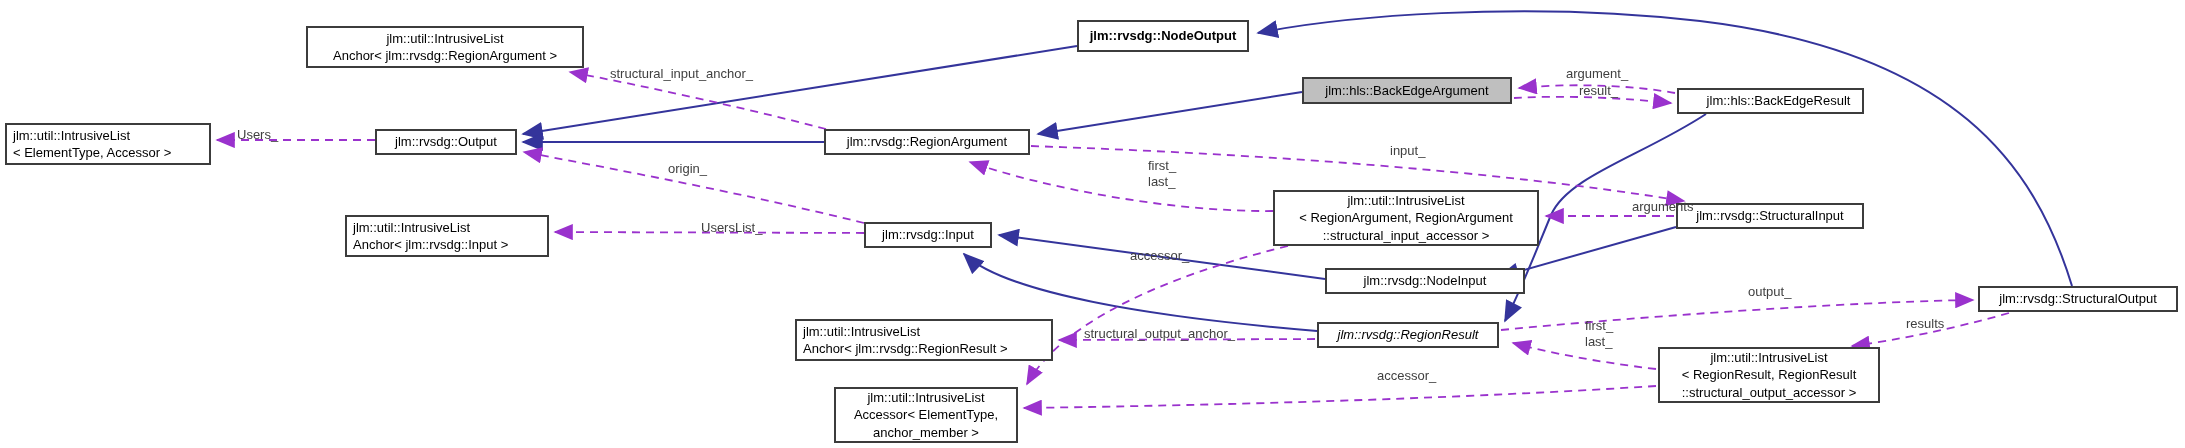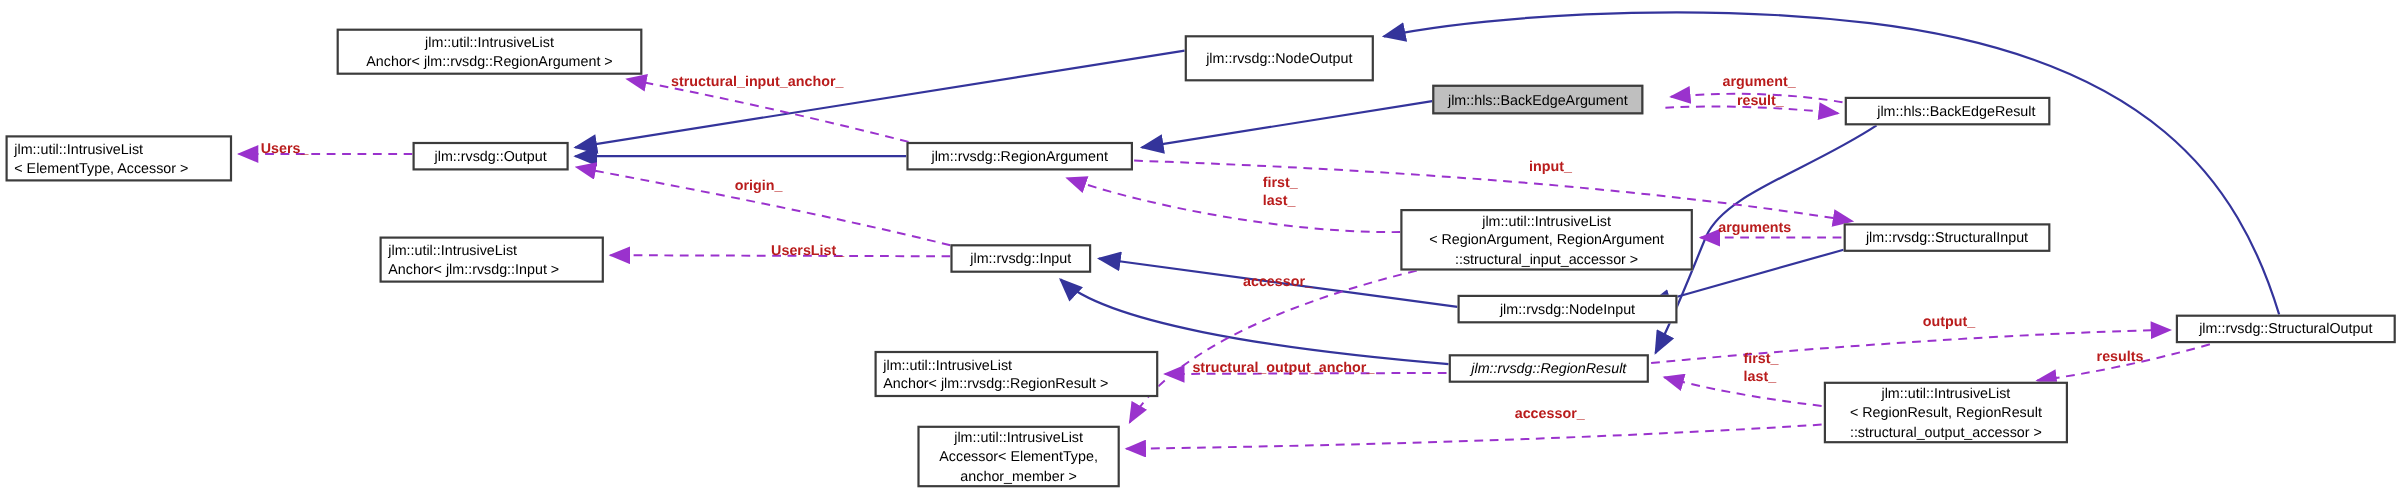--- a/index.html
+++ b/index.html
@@ -4,21 +4,21 @@
 <style>
   html,body{margin:0;padding:0;background:#fff;}
   .canvas{position:relative;width:2185px;height:448px;background:#ffffff;
           font-family:"Liberation Sans",sans-serif;overflow:hidden;}
   .edges{position:absolute;left:0;top:0;width:2185px;height:448px;pointer-events:none;}
   .node{position:absolute;box-sizing:border-box;border:2px solid #3c3c3c;background:#ffffff;
         display:flex;flex-direction:column;justify-content:center;align-items:flex-start;
         font-size:13px;line-height:1.32;color:#000;white-space:nowrap;padding:1px 6px;z-index:2;}
   .node.center{align-items:center;text-align:center;}
   .node.hl{background:#bfbfbf;}
-  .elabel{position:absolute;font-size:13px;color:#b91c1c;white-space:nowrap;z-index:3;font-weight:bold;}
+  .elabel{position:absolute;font-size:13px;color:#404040;white-space:nowrap;z-index:3;}
 </style>
 </head>
 <body>
 
 <div class="canvas">
 
   <svg class="edges" viewBox="0 0 2185 448">
     <defs>
       <marker id="arr-inh" viewBox="0 0 12 10" refX="11" refY="5" markerWidth="11" markerHeight="9" orient="auto">
         <path d="M0,0 L12,5 L0,10 z" fill="#34349b"></path>
@@ -51,24 +51,24 @@
     <path d="M 1315,339 L 1059,340" stroke="#9a32cd" stroke-width="1.8" stroke-dasharray="8 6" fill="none" marker-end="url(#arr-dep)"></path>
     <path d="M 1501,330 C 1690,312 1885,301 1973,300" stroke="#9a32cd" stroke-width="1.8" stroke-dasharray="8 6" fill="none" marker-end="url(#arr-dep)"></path>
     <path d="M 2009,313 C 1952,329 1898,340 1852,346" stroke="#9a32cd" stroke-width="1.8" stroke-dasharray="8 6" fill="none" marker-end="url(#arr-dep)"></path>
     <path d="M 1656,369 C 1596,362 1546,352 1513,343" stroke="#9a32cd" stroke-width="1.8" stroke-dasharray="8 6" fill="none" marker-end="url(#arr-dep)"></path>
   </svg>
 
   <div class="node center" style="left:306px;top:26px;width:278px;height:42px;">
     <span>jlm::util::IntrusiveList</span>
     <span>Anchor&lt; jlm::rvsdg::RegionArgument &gt;</span>
   </div>
-  <div class="node center" style="left:1077px;top:32px;width:172px;height:42px;">
+  <div class="node center" style="left:1077px;top:20px;width:172px;height:32px;font-weight:bold;">
     <span>jlm::rvsdg::NodeOutput</span>
   </div>
-  <div class="node center hl" style="left:1302px;top:77px;width:192px;height:27px;">
+  <div class="node center hl" style="left:1302px;top:77px;width:210px;height:27px;">
     <span>jlm::hls::BackEdgeArgument</span>
   </div>
   <div class="node center" style="left:1677px;top:88px;width:187px;height:26px;padding-left:22px;">
     <span>jlm::hls::BackEdgeResult</span>
   </div>
   <div class="node" style="left:5px;top:123px;width:206px;height:42px;">
     <span>jlm::util::IntrusiveList</span>
     <span>&lt; ElementType, Accessor &gt;</span>
   </div>
   <div class="node center" style="left:375px;top:129px;width:142px;height:26px;">
@@ -118,21 +118,21 @@
 
   <div class="elabel" style="left:237px;top:127px;">Users_</div>
   <div class="elabel" style="left:610px;top:66px;">structural_input_anchor_</div>
   <div class="elabel" style="left:668px;top:161px;">origin_</div>
   <div class="elabel" style="left:660px;top:220px;margin-left:41px;">UsersList_</div>
   <div class="elabel" style="left:1566px;top:66px;">argument_</div>
   <div class="elabel" style="left:1579px;top:83px;">result_</div>
   <div class="elabel" style="left:1390px;top:143px;">input_</div>
   <div class="elabel" style="left:1148px;top:158px;">first_</div>
   <div class="elabel" style="left:1148px;top:174px;">last_</div>
-  <div class="elabel" style="left:1562px;top:199px;">arguments</div>
+  <div class="elabel" style="left:1632px;top:199px;">arguments</div>
   <div class="elabel" style="left:1130px;top:248px;">accessor_</div>
   <div class="elabel" style="left:1377px;top:368px;">accessor_</div>
   <div class="elabel" style="left:1084px;top:326px;">structural_output_anchor_</div>
   <div class="elabel" style="left:1748px;top:284px;">output_</div>
   <div class="elabel" style="left:1906px;top:316px;">results</div>
   <div class="elabel" style="left:1585px;top:318px;">first_</div>
   <div class="elabel" style="left:1585px;top:334px;">last_</div>
 
 </div>
 

